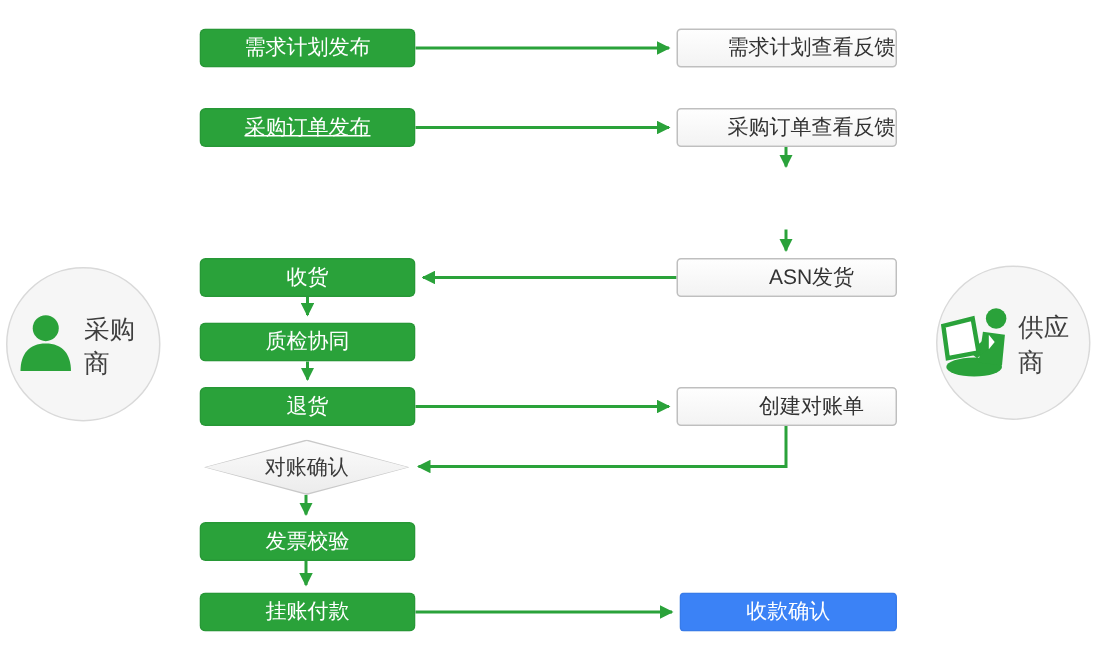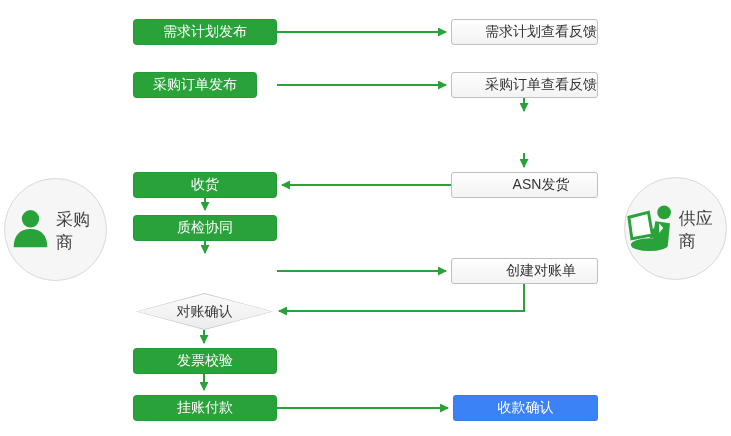--- a/index.html
+++ b/index.html
@@ -89,31 +89,32 @@
       <path d="M70 38 L78 48 L70 58 Z" fill="#ffffff"></path>
       <polygon points="8,26 48,16 56,62 14,70" fill="#ffffff" stroke="#2aa23a" stroke-width="6"></polygon>
     </svg>
     <div class="actor-label">供应商</div>
   </div>
 
   <div class="node green-box" style="left:133px;top:19px;width:144px;height:26px;">需求计划发布</div>
 
   <div class="node white-box" style="left:451px;top:19px;width:147px;height:26px;">需求计划查看反馈</div>
 
-  <div class="node green-box" style="left:133px;top:72px;width:124px;height:26px;">采购订单发布</div>
+  <div class="node green-box" style="left:133px;top:72px;width:144px;height:26px;text-decoration:underline;">采购订单发布</div>
 
   <div class="node white-box" style="left:451px;top:72px;width:147px;height:26px;">采购订单查看反馈</div>
 
 
   <div class="node white-box" style="left:451px;top:172px;width:147px;height:26px;">ASN发货</div>
 
   <div class="node green-box" style="left:133px;top:172px;width:144px;height:26px;">收货</div>
 
   <div class="node green-box" style="left:133px;top:215px;width:144px;height:26px;">质检协同</div>
 
+  <div class="node green-box" style="left:133px;top:258px;width:144px;height:26px;">退货</div>
 
   <div class="node white-box" style="left:451px;top:258px;width:147px;height:26px;">创建对账单</div>
 
   <div class="diamond diamond-grey" style="left:136px;top:293px;width:137px;height:37px;">
     <span class="diamond-fill"></span>
     <span class="diamond-label">对账确认</span>
   </div>
 
   <div class="node green-box" style="left:133px;top:348px;width:144px;height:26px;">发票校验</div>
 

